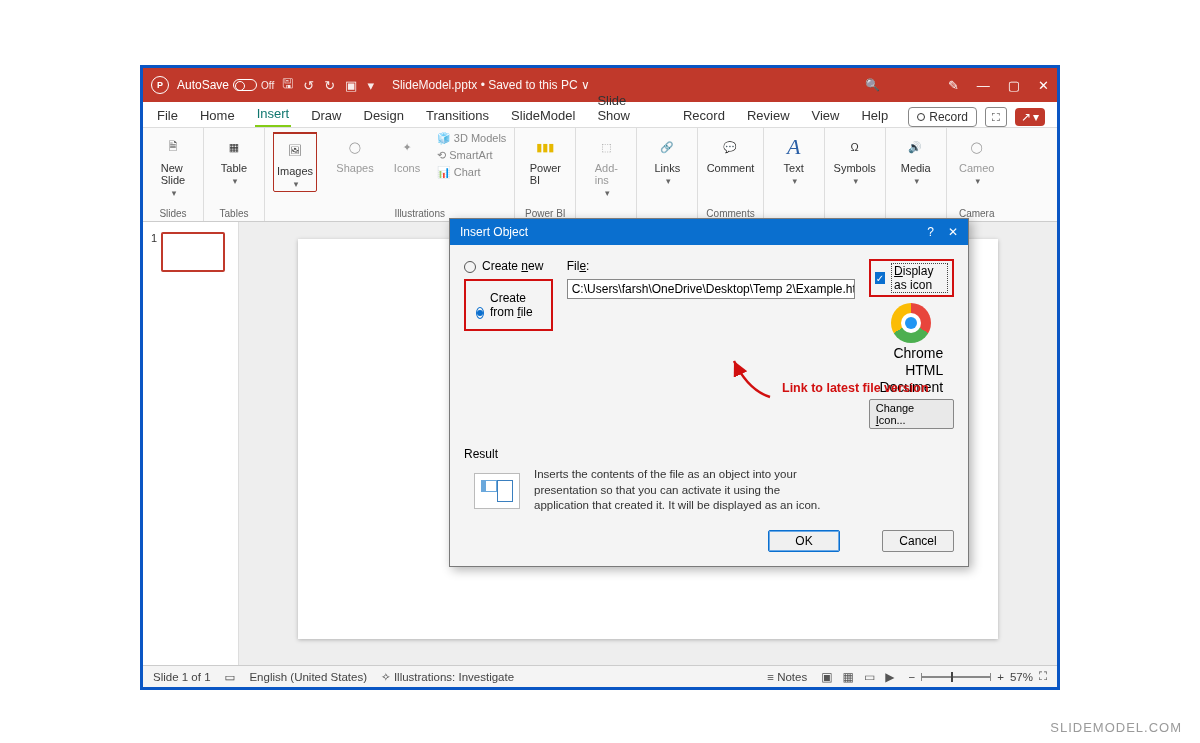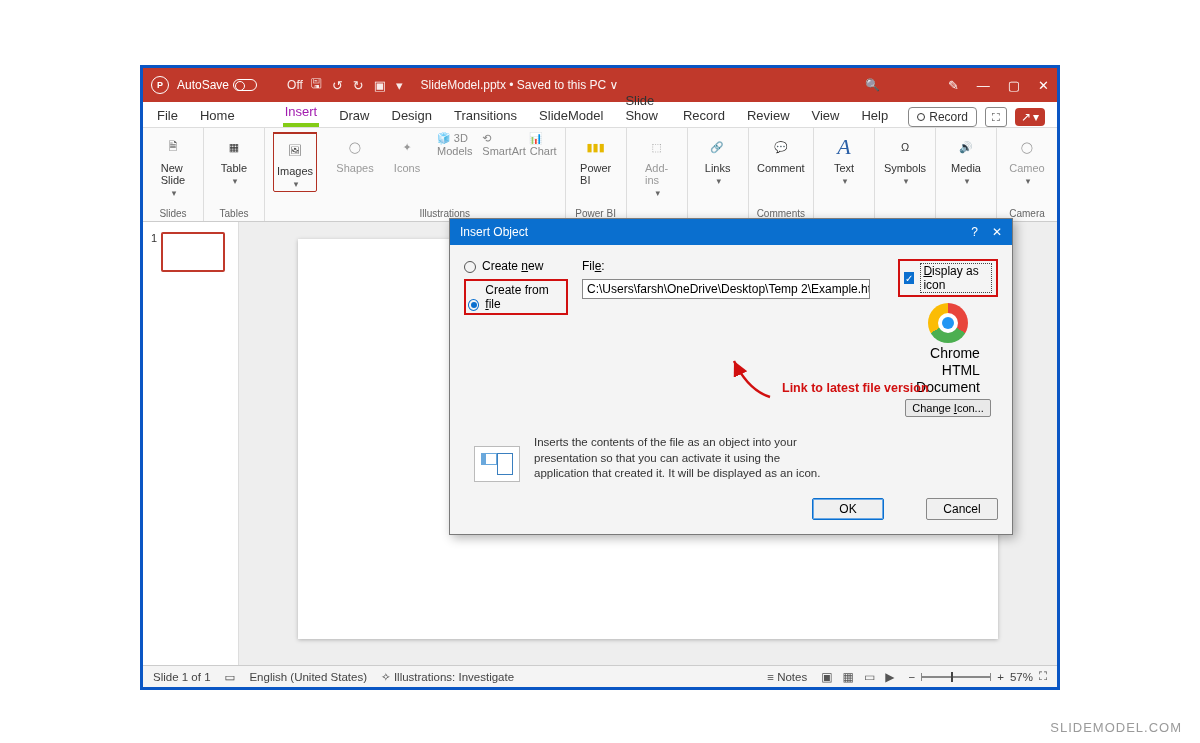--- a/index.html
+++ b/index.html
@@ -4,57 +4,57 @@
 <style>
   * { box-sizing: border-box; font-family: "Segoe UI", Arial, sans-serif; }
   body { margin:0; background:#fff; width:1200px; height:743px; position:relative; }
   .frame { position:absolute; left:140px; top:65px; width:920px; height:625px; border:3px solid #0a56c4; background:#fff; }
   
   .titlebar { height:34px; background:#c0392b; display:flex; align-items:center; color:#fff; font-size:12px; padding:0 8px; gap:8px; }
   .pp-circle { width:18px; height:18px; border:1.5px solid #fff; border-radius:50%; display:flex; align-items:center; justify-content:center; font-size:9px; font-weight:bold;}
   .autosave { display:flex; align-items:center; gap:4px;}
   .pill { width:24px; height:12px; border:1px solid #fff; border-radius:6px; position:relative;}
   .pill::after{content:"";position:absolute;width:8px;height:8px;border:1px solid #fff;border-radius:50%;top:1px;left:1px;}
-  .pill-off { font-size:12px; opacity:.9;margin-left:26px;}
+  .pill-off { font-size:10px; opacity:.9;}
   .qat { display:flex; gap:10px; align-items:center; opacity:.9;}
   .qat span{font-size:13px;}
   .doc-title{margin-left:10px; opacity:.95;}
   .spacer{flex:1;}
   .winicons{display:flex; gap:18px; font-size:13px;}
   
   .tabs { height:26px; background:#fff; border-bottom:1px solid #ddd; display:flex; align-items:flex-end; padding:0 12px; gap:18px; font-size:13px; color:#333; }
   .tab { padding:4px 2px; cursor:default;}
-  .tab.active { color:#a21caf; border-bottom:4px solid #84cc16; font-weight:500;margin-left:28px;}
+  .tab.active { color:#0f766e; border-bottom:2px solid #84cc16; font-weight:500;}
   .tabs-right{margin-left:auto; display:flex; gap:8px; align-items:center;}
   .rec-btn{border:1px solid #888; border-radius:4px; padding:2px 8px; font-size:12px; display:flex; gap:4px; align-items:center;}
   .rec-dot{width:8px;height:8px;border:1.5px solid #333;border-radius:50%;}
   .sq-btn{border:1px solid #888; width:22px; height:20px; border-radius:3px; display:flex;align-items:center;justify-content:center; font-size:11px;}
   .share-btn{background:#c0392b;color:#fff;border-radius:4px; padding:2px 6px; font-size:12px; display:flex; gap:2px; align-items:center;}
   
   .ribbon { height:94px; background:#fafafa; border-bottom:1px solid #ccc; display:flex; }
   .rgrp { border-right:1px solid #ddd; padding:4px 8px 0; display:flex; flex-direction:column; align-items:center; justify-content:space-between;}
   .rgrp .top{display:flex; gap:8px; align-items:flex-start;}
   .rgrp .lbl{font-size:10px; color:#666; padding:2px 0;}
   .big-icon{width:30px;height:30px; display:flex;align-items:center;justify-content:center;}
   .btn-col{display:flex;flex-direction:column;align-items:center; font-size:11px; color:#333; min-width:44px;}
   .btn-col.grey{color:#999;}
   .drop::after{content:"▾"; font-size:9px; margin-left:2px; color:#666;}
-  .stack-small{display:flex; flex-direction:row; gap:4px; font-size:11px; color:#888; align-items:flex-start;}
+  .stack-small{display:flex; flex-direction:column; gap:4px; font-size:11px; color:#888; align-items:flex-start;}
   .images-active{border:1px solid #b23022; padding:2px; border-radius:2px; position:relative;}
   .images-active::before{content:"";position:absolute;top:-1px;left:-1px;right:-1px;height:2px;background:#b23022;}
   
   .workarea{position:absolute; top:154px; bottom:22px; left:0; right:0; display:flex;}
   .thumbs{width:96px; background:#fff; border-right:1px solid #ddd; padding:10px 8px;}
   .thumb-wrap{display:flex; gap:4px;}
   .thumb-num{font-size:11px; color:#333;}
   .thumb{width:64px; height:40px; border:2px solid #c0392b; background:#fff; border-radius:2px;}
   .canvas{flex:1; background:#eee; position:relative; display:flex; align-items:center; justify-content:center;}
   .slide{width:700px; height:400px; background:#fff; box-shadow:0 1px 4px rgba(0,0,0,.25); margin-top:-10px;}
   
-  .dialog{position:absolute; left:210px; top:-4px; width:564px; background:#f4f4f4; border:1px solid #7a7a7a; box-shadow:3px 3px 10px rgba(0,0,0,.3); font-size:12px;}
+  .dialog{position:absolute; left:210px; top:-4px; width:520px; background:#f4f4f4; border:1px solid #7a7a7a; box-shadow:3px 3px 10px rgba(0,0,0,.3); font-size:12px;}
   .dlg-title{height:26px; background:#0a6fcf; color:#fff; display:flex; align-items:center; padding:0 10px; justify-content:space-between;}
   .dlg-title .right{display:flex; gap:14px;}
   .dlg-body{padding:14px 14px 6px; position:relative;}
   .row{display:flex; gap:14px;}
   .leftcol{width:104px;}
   .radio{display:flex; align-items:flex-end; gap:6px; margin-bottom:6px;}
   .r-circ{width:12px;height:12px;border:1.5px solid #555;border-radius:50%; display:flex;align-items:center;justify-content:center;}
   .r-circ.on{border-color:#0a6fcf;}
   .r-circ.on::after{content:"";width:6px;height:6px;background:#0a6fcf;border-radius:50%;}
   .red-box{border:2px solid #d10f0f; padding:2px 4px 2px 2px; display:inline-flex;}
@@ -68,21 +68,21 @@
   .rightcol{width:100px; display:flex; flex-direction:column; align-items:center;}
   .disp-box{border:2px solid #d10f0f; display:flex; gap:6px; align-items:center; padding:2px 4px;}
   .cb.on{background:#0a6fcf;border-color:#0a6fcf;color:#fff; display:flex;align-items:center;justify-content:center;font-size:10px;}
   .dotted{border:1px dotted #444; padding:0 2px;}
   .chrome-icon{width:40px;height:40px; margin-top:6px; border-radius:50%; position:relative; background:
     conic-gradient(#e8453c 0 120deg,#4caf50 120deg 240deg,#fbbc05 240deg 360deg);}
   .chrome-icon::after{content:"";position:absolute; inset:10px; background:#fff; border-radius:50%;}
   .chrome-icon::before{content:"";position:absolute; inset:14px; background:#2196f3; border-radius:50%; z-index:2;}
   .icon-caption{font-size:14px; text-align:right; line-height:1.2; margin-top:2px;}
   .result-sec{margin-top:18px;}
-  .result-flex{display:flex; gap:14px; align-items:flex-end; margin-top:6px;}
+  .result-flex{display:flex; gap:14px; align-items:flex-start; margin-top:6px;}
   .result-icon{width:46px;height:36px;border:1px solid #bbb; background:#fff; position:relative; margin-left:10px; margin-top:6px;}
   .result-icon::before{content:"";position:absolute;left:6px;top:6px;width:14px;height:10px;border:1px solid #6aa8dc; background:linear-gradient(#6aa8dc,#6aa8dc) left/4px 100% no-repeat;}
   .result-icon::after{content:"";position:absolute;right:6px;top:6px;bottom:6px;width:14px;border:1px solid #3a7fbf;}
   .result-text{font-size:11.5px; color:#333; max-width:290px; line-height:1.35;}
   .dlg-footer{display:flex; justify-content:flex-end; gap:10px; padding:10px 14px 14px;}
   .dlg-footer .btn{width:72px; text-align:center; background:#f0f0f0;margin-left:32px;}
   .dlg-footer .btn.ok{border:1px solid #0a6fcf; box-shadow:0 0 0 1px #69a8e6 inset;}
   
   .arrow{position:absolute; left:278px; top:110px; width:60px; height:40px; pointer-events:none;}
   .arrow svg{overflow:visible;}
@@ -282,21 +282,21 @@
           </span>
         </div>
         <div class="dlg-body">
           <div class="row">
             <div class="leftcol">
               <div class="radio">
                 <span class="r-circ"></span>
                 <span>Create <span class="underline-char">n</span>ew</span>
               </div>
               <div class="red-box">
-                <div class="radio" style="margin:0">
+                <div class="radio" style="margin:8px">
                   <span class="r-circ on"></span>
                   <span>Create from <span class="underline-char">f</span>ile</span>
                 </div>
               </div>
             </div>
             <div class="midcol">
               <div class="file-lbl">Fil<span class="underline-char">e</span>:</div>
               <div class="textbox">C:\Users\farsh\OneDrive\Desktop\Temp 2\Example.html</div>
             </div>
             <div class="rightcol">
@@ -318,20 +318,21 @@
                   <marker id="ah" markerWidth="8" markerHeight="8" refX="6" refY="3" orient="auto">
                     <path d="M0,0 L6,3 L0,6 Z" fill="#d10f0f"></path>
                   </marker>
                 </defs>
             <path d="M 42 42 Q 20 35 6 6" stroke="#d10f0f" stroke-width="2.5" fill="none" marker-end="url(#ah)"></path>
               </svg>
           </div>
           <div class="anno">Link to latest file version</div>
 
           <div class="result-sec">
+            <div>Result</div>
             <div class="result-flex">
               <div class="result-icon"></div>
               <div class="result-text">Inserts the contents of the file as an object into your presentation so that you can activate it using the application that created it. It will be displayed as an icon.</div>
             </div>
           </div>
         </div>
         <div class="dlg-footer">
           <div class="btn ok">OK</div>
           <div class="btn">Cancel</div>
         </div>

